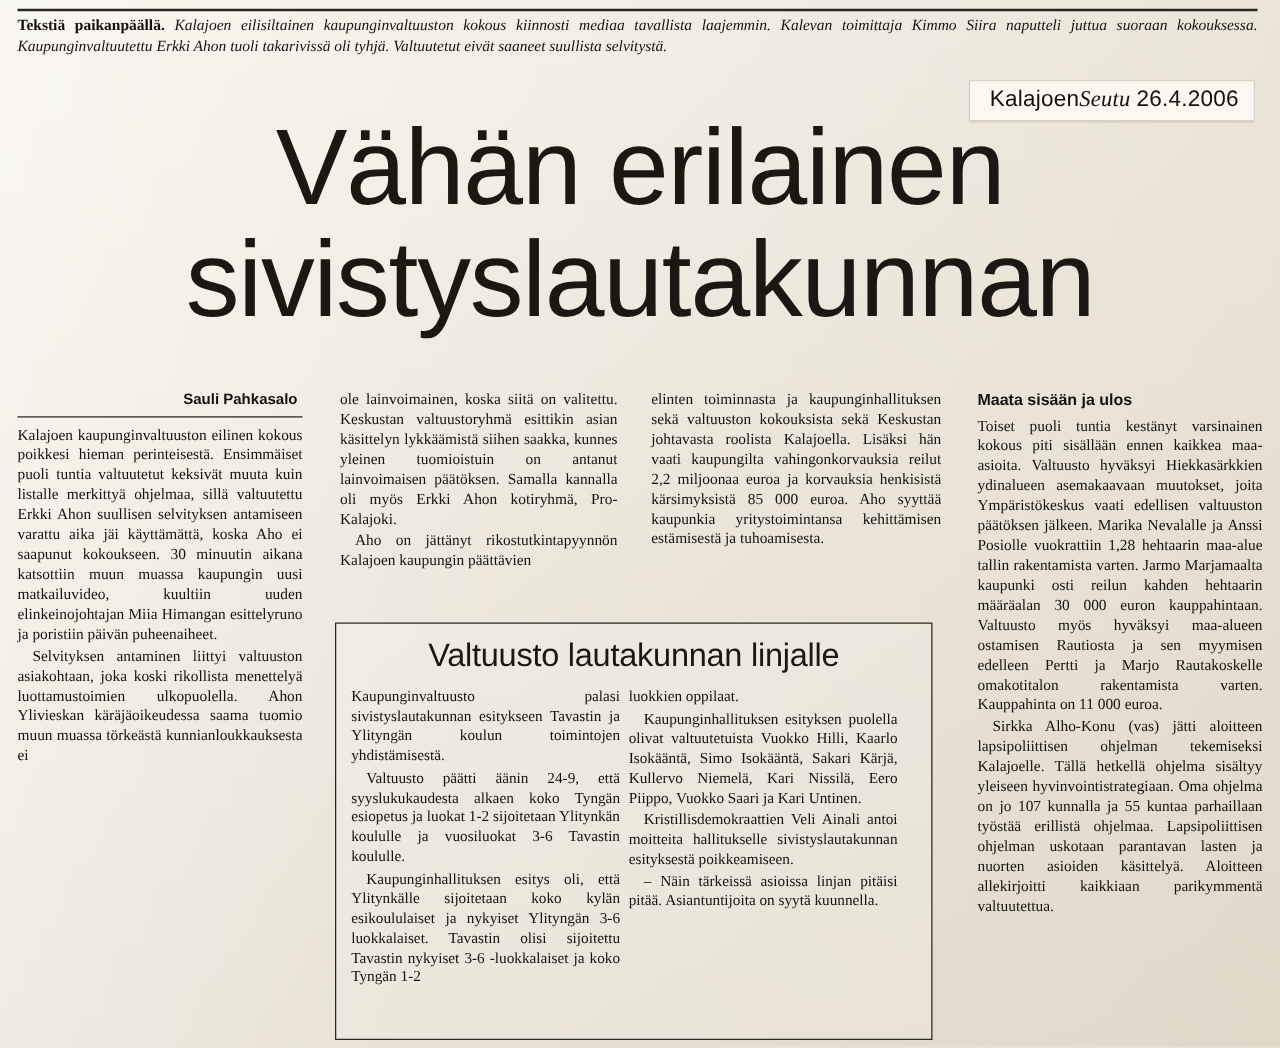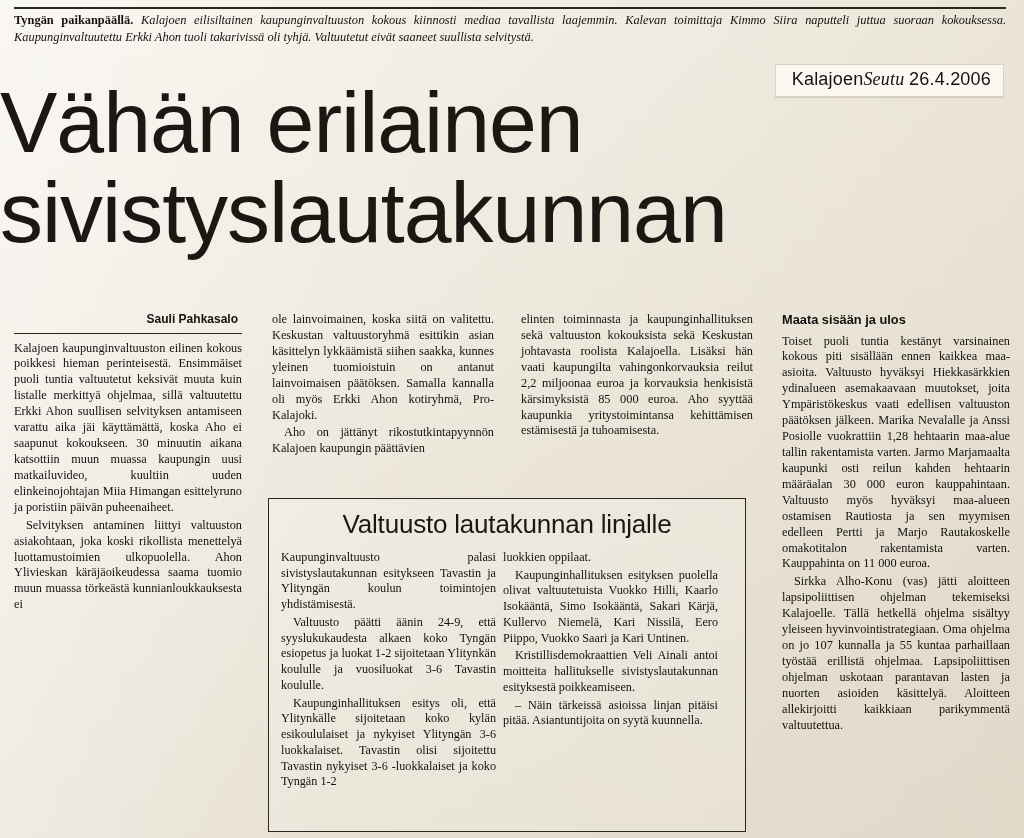--- a/index.html
+++ b/index.html
@@ -66,23 +66,23 @@
     margin-left: 36px;
   }
   .datetag .kalajoen { font-family: "Liberation Sans", sans-serif; font-weight: normal; }
   .datetag .seutu { font-style: italic; font-family: "Liberation Serif", serif; }
   .datetag .date { font-family: "Liberation Sans", sans-serif; }
 
   
   .headline {
     position: absolute;
     left: 0;
-    top: 80px;
+    top: 92px;
     width: 1024px;
-    text-align: left;
+    text-align: center;
     font-family: "Liberation Sans", sans-serif;
     font-weight: normal;
     color: #1b1712;
     line-height: 0.98;
     letter-spacing: -1px;
   }
   .headline .l1 { font-size: 86px; display: block; }
   .headline .l2 { font-size: 86px; display: block; margin-top: 6px; }
 
   
@@ -205,21 +205,21 @@
 </head>
 <body>
 
 <div class="paper"></div>
 
 <div class="sheet">
 
   <div class="rule-top"></div>
 
   <div class="caption">
-    <span class="lead">Tyngän paikanpäällä.</span><span> Kalajoen eilisiltainen kaupunginvaltuuston kokous kiinnosti mediaa tavallista laajemmin. Kalevan toimittaja Kimmo Siira naputteli juttua suoraan kokouksessa. Kaupunginvaltuutettu Erkki Ahon tuoli takarivissä oli tyhjä. Valtuutetut eivät saaneet suullista selvitystä.</span>
+    <span class="lead">Tekstiä paikanpäällä.</span><span> Kalajoen eilisiltainen kaupunginvaltuuston kokous kiinnosti mediaa tavallista laajemmin. Kalevan toimittaja Kimmo Siira naputteli juttua suoraan kokouksessa. Kaupunginvaltuutettu Erkki Ahon tuoli takarivissä oli tyhjä. Valtuutetut eivät saaneet suullista selvitystä.</span>
   </div>
 
   <div class="ghost2">&nbsp;</div>
   <div class="ghost">&nbsp;</div>
 
   <div class="datetag">
     <span class="kalajoen">Kalajoen</span><span class="seutu">Seutu</span>
     <span class="date">26.4.2006</span>
   </div>
 

